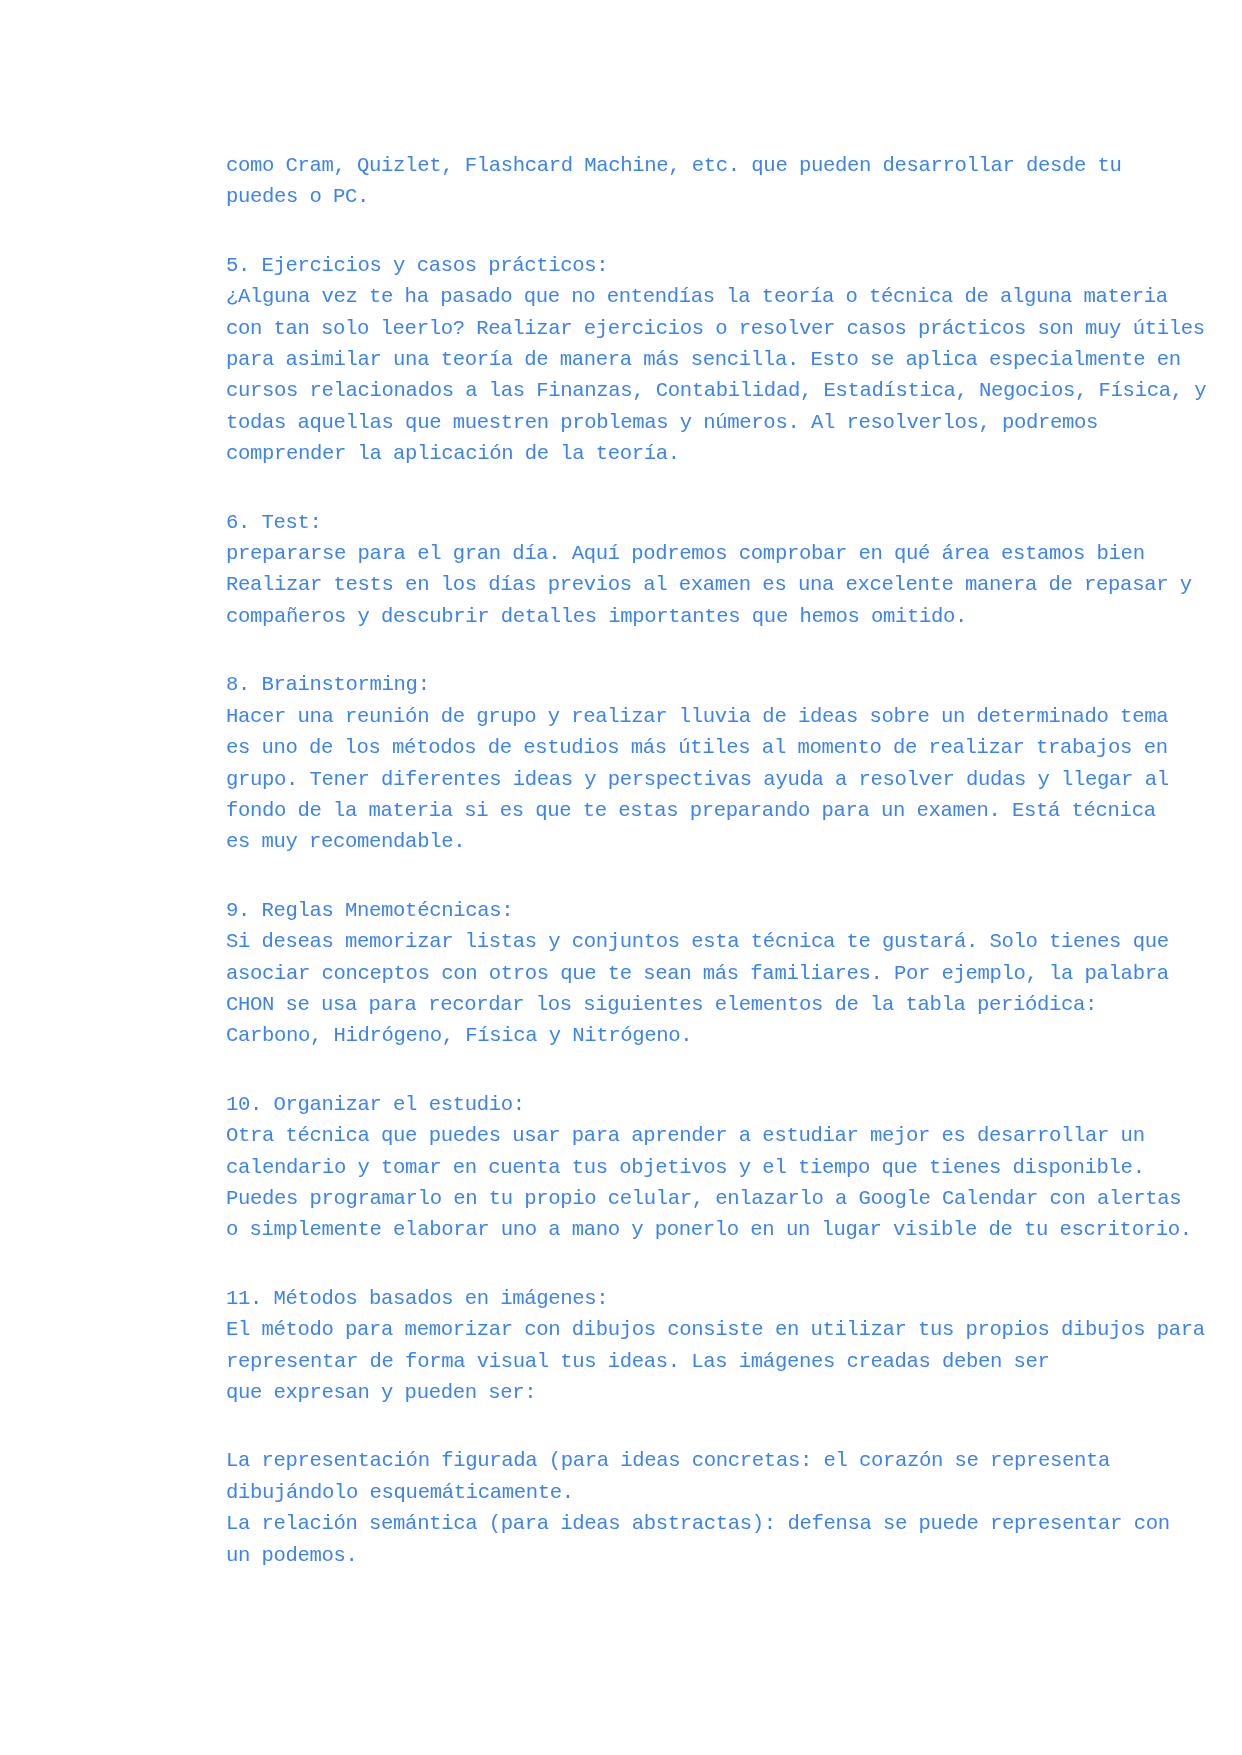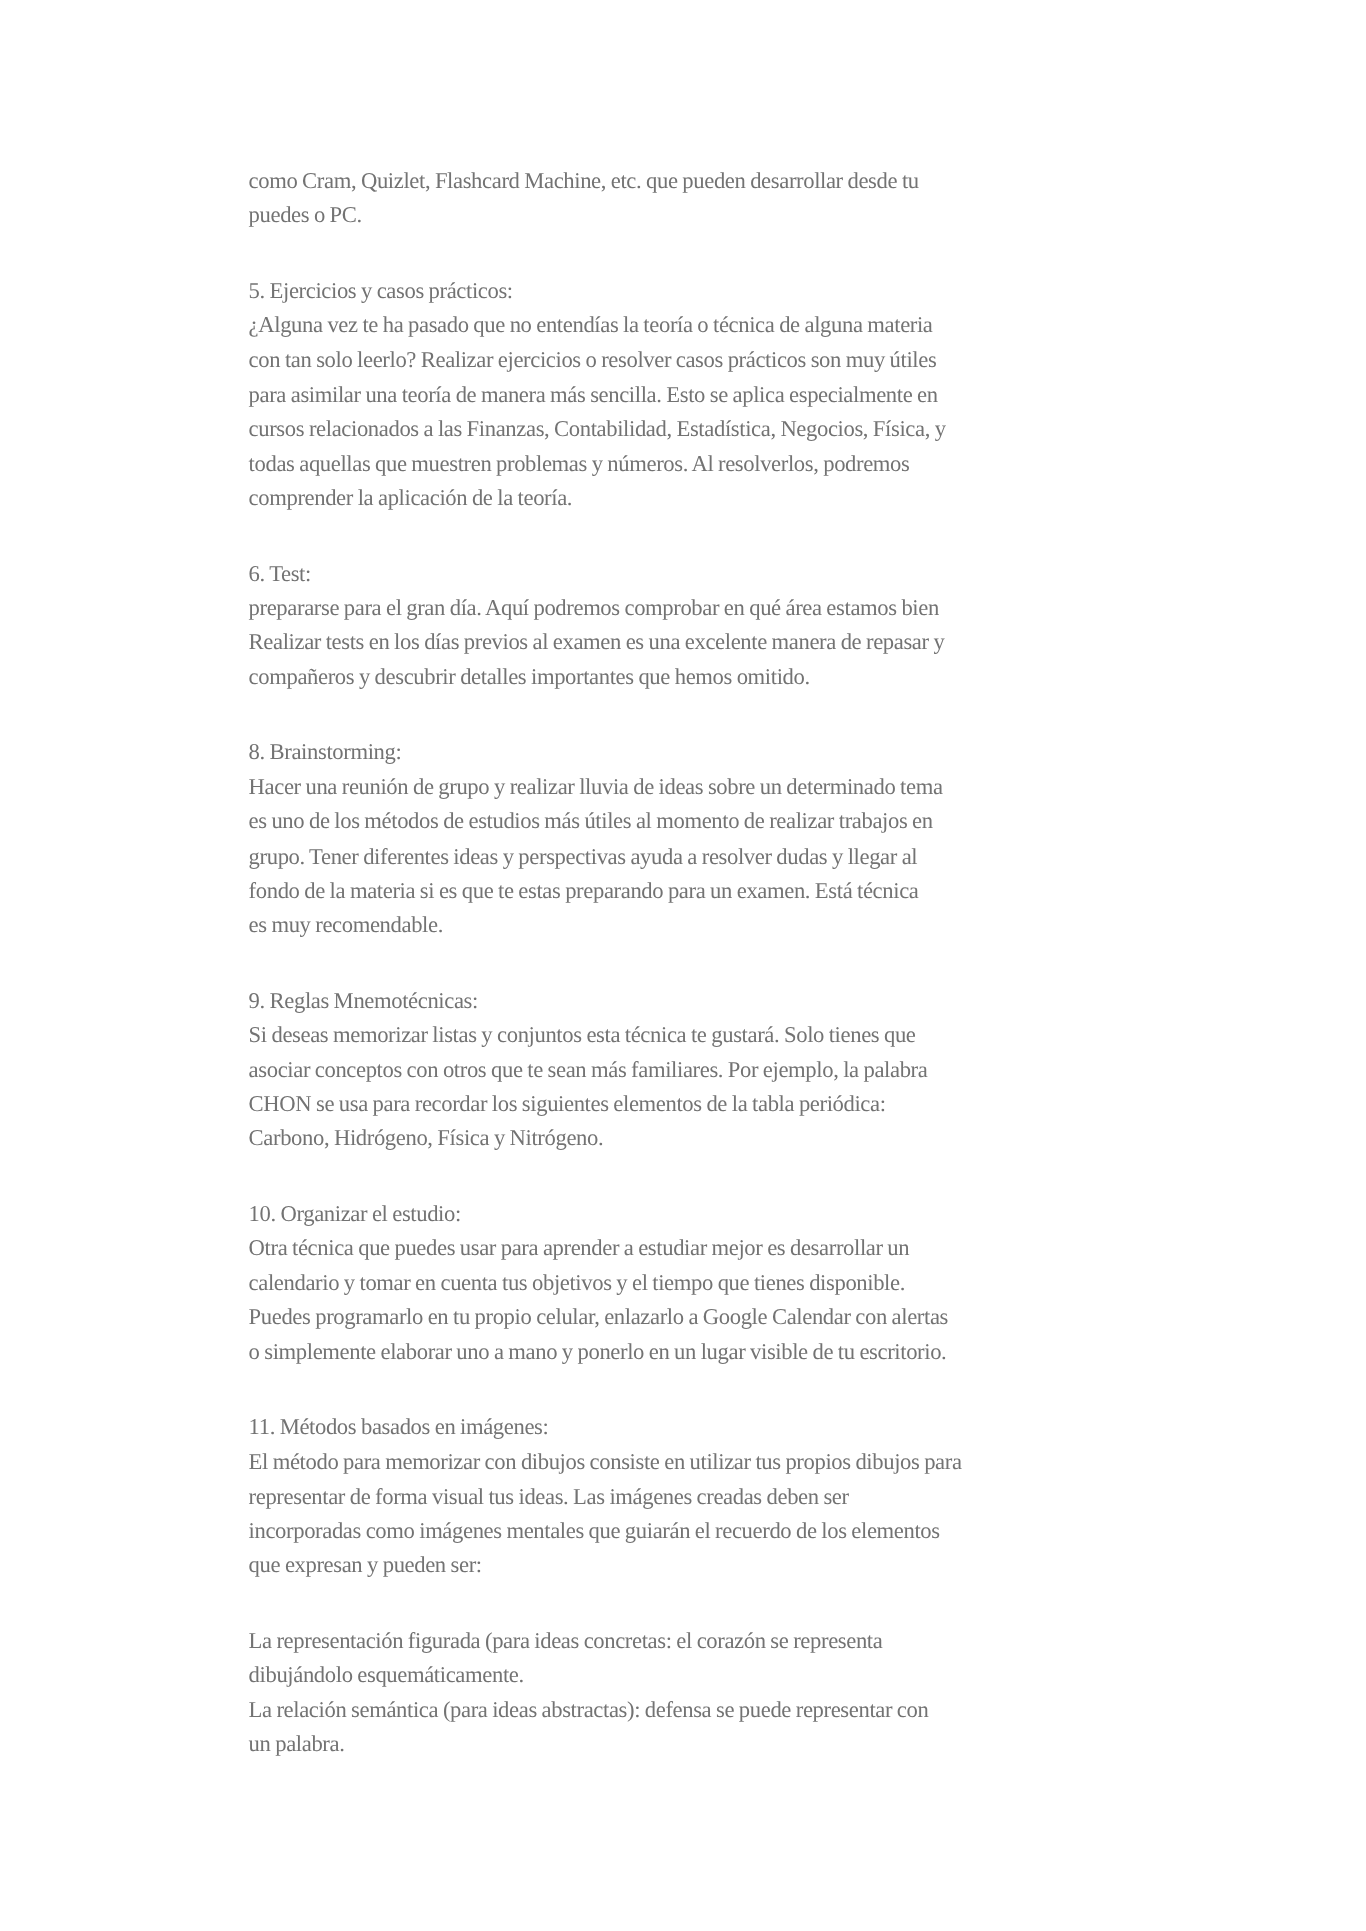--- a/index.html
+++ b/index.html
@@ -11,24 +11,24 @@
       width: 1242px;
       height: 1755px;
       position: relative;
       overflow: hidden;
     }
     .page {
       position: absolute;
       left: 226px;
       top: 150px;
       width: 880px;
-      font-family: Liberation Serif, serif;
+      font-family: Liberation Mono, monospace;
       font-size: 20.6px;
       line-height: 31.4px;
-      color: #737373;
+      color: #3b82f6;
       letter-spacing: -0.35px;
       word-spacing: -0.5px;
     }
     .para {
       margin: 0;
       padding: 0;
     }
     .section {
       margin-top: 37px;
     }
@@ -86,24 +86,23 @@
     <span class="body-line">Otra técnica que puedes usar para aprender a estudiar mejor es desarrollar un</span>
     <span class="body-line">calendario y tomar en cuenta tus objetivos y el tiempo que tienes disponible.</span>
     <span class="body-line">Puedes programarlo en tu propio celular, enlazarlo a Google Calendar con alertas</span>
     <span class="body-line">o simplemente elaborar uno a mano y ponerlo en un lugar visible de tu escritorio.</span>
   </div>
 
   <div class="para section">
     <span class="heading">11. Métodos basados en imágenes:</span>
     <span class="body-line">El método para memorizar con dibujos consiste en utilizar tus propios dibujos para</span>
     <span class="body-line">representar de forma visual tus ideas. Las imágenes creadas deben ser</span>
-    <span class="body-line">incorporadas como imágenes mentales que guiarán el recuerdo de los elementos</span>
     <span class="body-line">que expresan y pueden ser:</span>
   </div>
 
   <div class="para section">
     <span class="line">La representación figurada (para ideas concretas: el corazón se representa</span>
     <span class="line">dibujándolo esquemáticamente.</span>
     <span class="line">La relación semántica (para ideas abstractas): defensa se puede representar con</span>
-    <span class="line">un palabra.</span>
+    <span class="line">un podemos.</span>
   </div>
 
 </div>
 
 </body></html>

